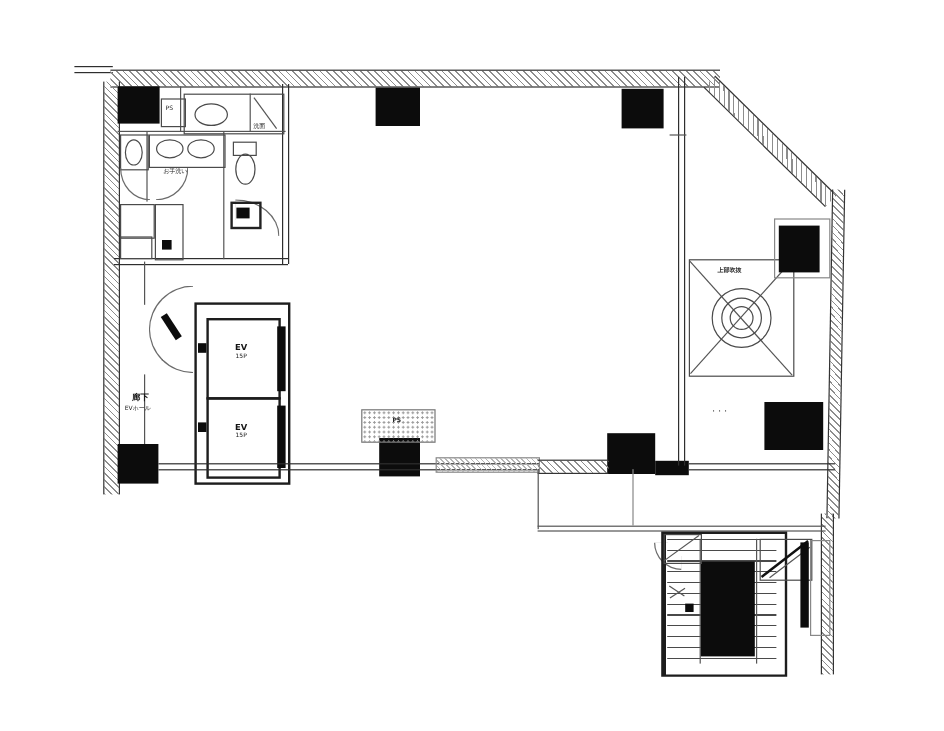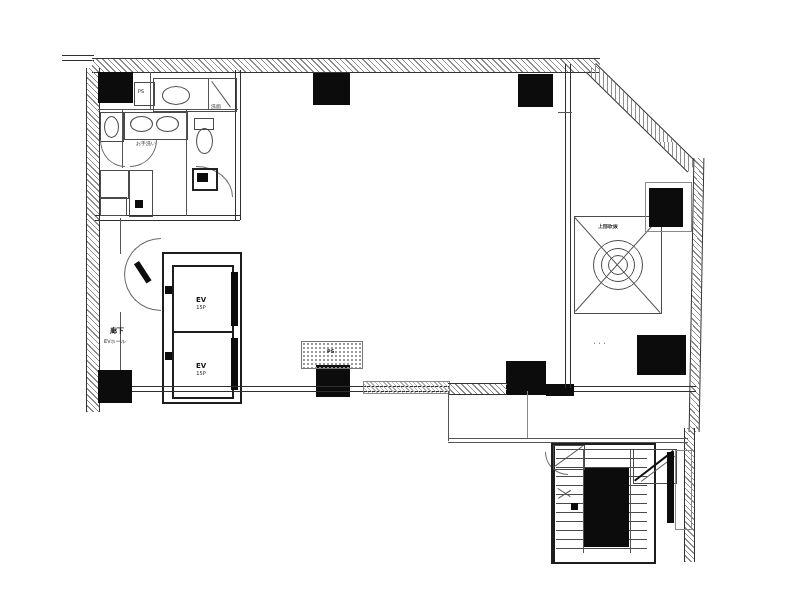--- a/index.html
+++ b/index.html
@@ -27,21 +27,21 @@
   .arc.tr { border-top:1.2px solid #6a6a6a; border-right:1.2px solid #6a6a6a; border-top-right-radius:100% 100%; }
   .arc.bl { border-bottom:1.2px solid #6a6a6a; border-left:1.2px solid #6a6a6a; border-bottom-left-radius:100% 100%; }
   .arc.br { border-bottom:1.2px solid #6a6a6a; border-right:1.2px solid #6a6a6a; border-bottom-right-radius:100% 100%; }
   .stipple{ position:absolute; border:1px solid #777;
             background-image:radial-gradient(#9a9a9a 0.8px, transparent 0.9px); background-size:4px 4px; }
   .treads { position:absolute;
             background:repeating-linear-gradient(to bottom,#4a4a4a 0,#4a4a4a 1px,transparent 1px,transparent 9px); }
   .lbl    { position:absolute; color:#141414; font-size:7px; line-height:1.05; white-space:nowrap; }
   .lbl.tiny { font-size:5px; color:#222; }
   .evlbl  { position:absolute; text-align:center; color:#141414; }
-  .evlbl .t { font-size:7px; font-weight:bold;margin-top:10px; }
+  .evlbl .t { font-size:7px; font-weight:bold; }
   .evlbl .c { font-size:5px; }
 </style>
 </head>
 <body>
 
 <div class="plan">
 
   <div class="dlineH" style="left:62px;top:55px;width:32px;height:4px;"></div>
   <div class="wallH" style="left:92px;top:58px;width:508px;height:13px;"></div>
   <div class="wallH" style="left:596px;top:63px;width:142px;height:12px;transform:rotate(44.5deg);transform-origin:0 0;"></div>

